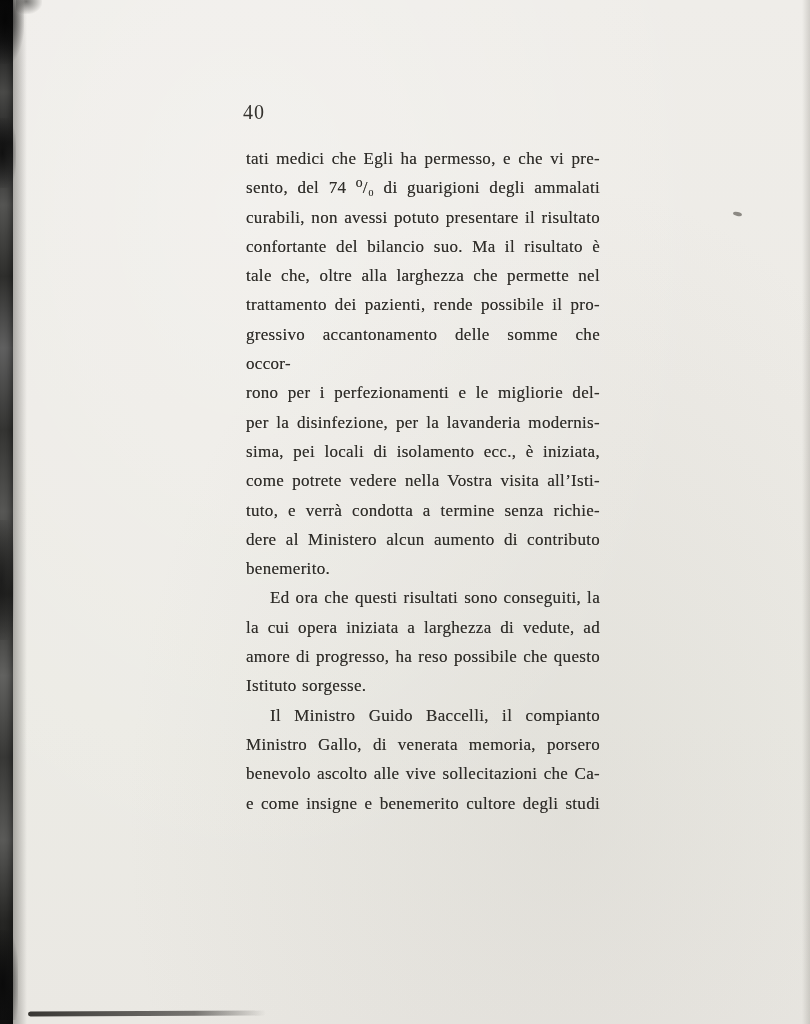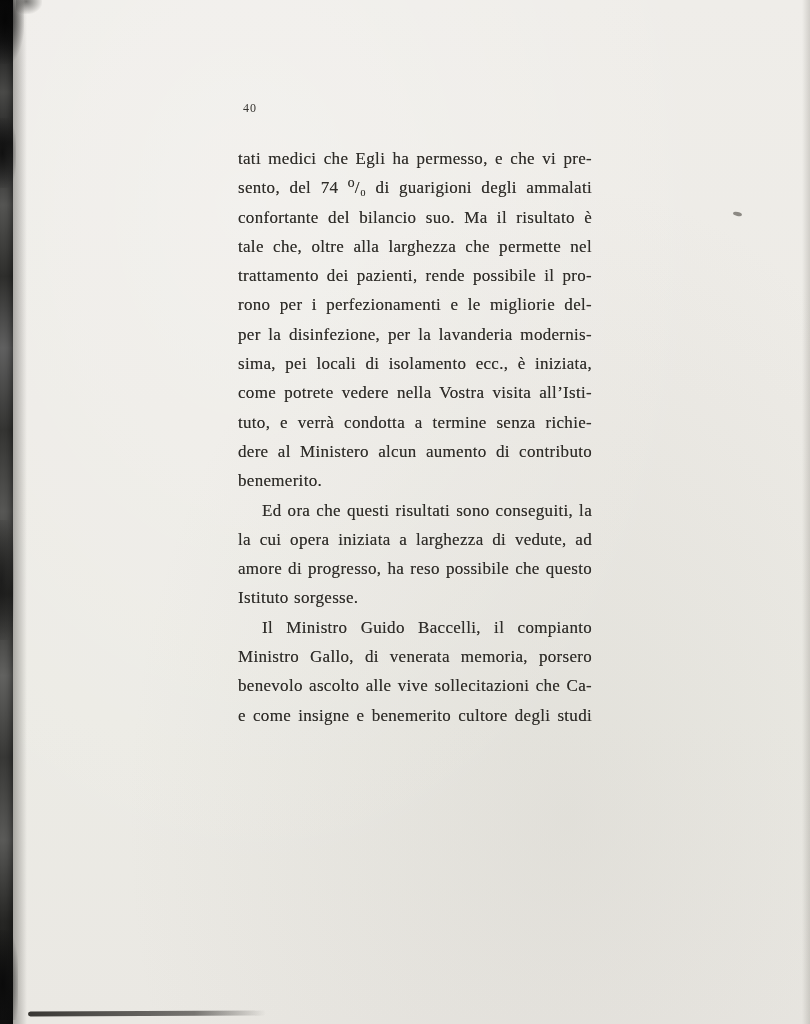--- a/index.html
+++ b/index.html
@@ -77,28 +77,28 @@
   }
   .right-edge-shade {
     position: absolute; right: 0; top: 0; width: 8px; height: 100%;
     background: linear-gradient(270deg, rgba(120,116,108,0.25), rgba(120,116,108,0));
   }
 
   .page-number {
     position: absolute;
     left: 243px;
     top: 101px;
-    font-size: 12px;
+    font-size: 20px;
     letter-spacing: 1px;
     color: #34322e;
   }
 
   .text-block {
     position: absolute;
-    left: 238px;
+    left: 246px;
     top: 144px;
     width: 354px;
     font-size: 17px;
     line-height: 29.3px;
     letter-spacing: 0.3px;
     word-spacing: 1px;
     color: #2f2d29;
     text-shadow: 0 0 0.4px rgba(47,45,41,0.6);
   }
 
@@ -128,23 +128,25 @@
   <div class="top-corner-mark"></div>
   <div class="bottom-streak"></div>
   <div class="scan-speck"></div>
   <div class="right-edge-shade"></div>
 
   <div class="page-number">40</div>
 
   <div class="text-block">
       <div class="line">tati medici che Egli ha permesso, e che vi pre-</div>
       <div class="line">sento, del 74 ⁰/₀ di guarigioni degli ammalati</div>
+      <div class="line">curabili, non avessi potuto presentare il risultato</div>
       <div class="line">confortante del bilancio suo. Ma il risultato è</div>
       <div class="line">tale che, oltre alla larghezza che permette nel</div>
       <div class="line">trattamento dei pazienti, rende possibile il pro-</div>
+      <div class="line">gressivo accantonamento delle somme che occor-</div>
       <div class="line">rono per i perfezionamenti e le migliorie del-</div>
       <div class="line">per la disinfezione, per la lavanderia modernis-</div>
       <div class="line">sima, pei locali di isolamento ecc., è iniziata,</div>
       <div class="line">come potrete vedere nella Vostra visita all’Isti-</div>
       <div class="line">tuto, e verrà condotta a termine senza richie-</div>
       <div class="line">dere al Ministero alcun aumento di contributo</div>
       <div class="line end">benemerito.</div>
       <div class="line indent">Ed ora che questi risultati sono conseguiti, la</div>
       <div class="line">la cui opera iniziata a larghezza di vedute, ad</div>
       <div class="line">amore di progresso, ha reso possibile che questo</div>

